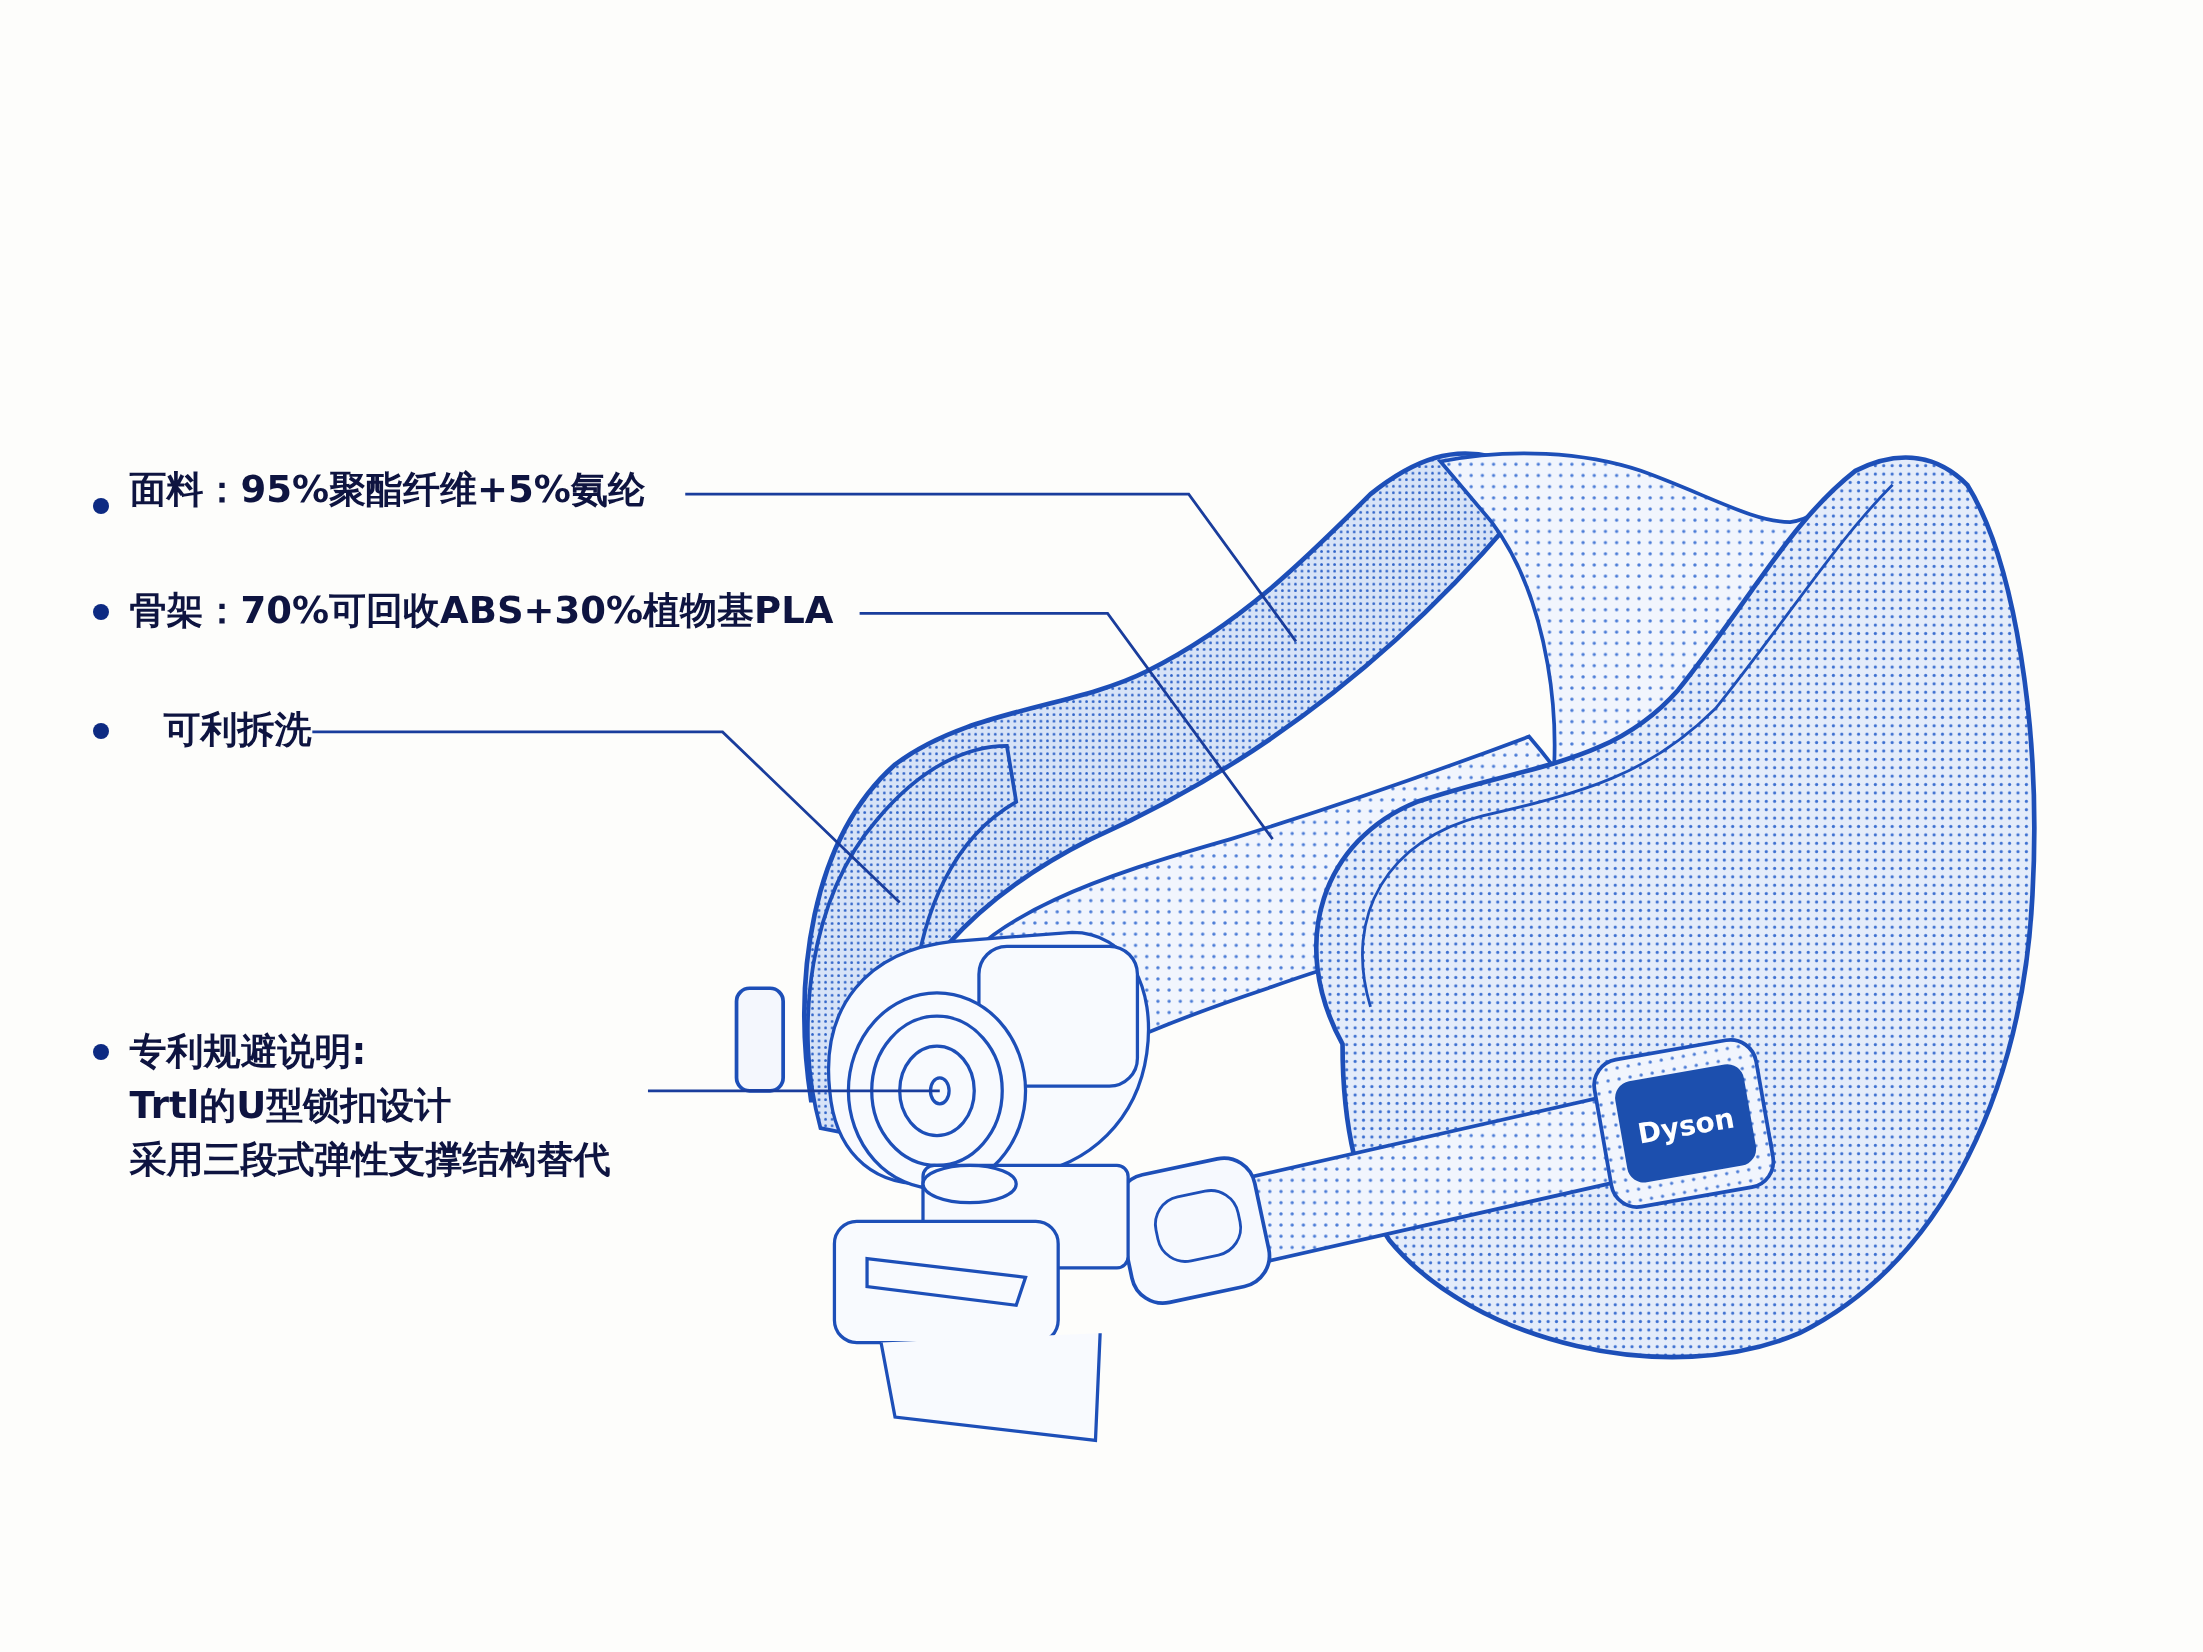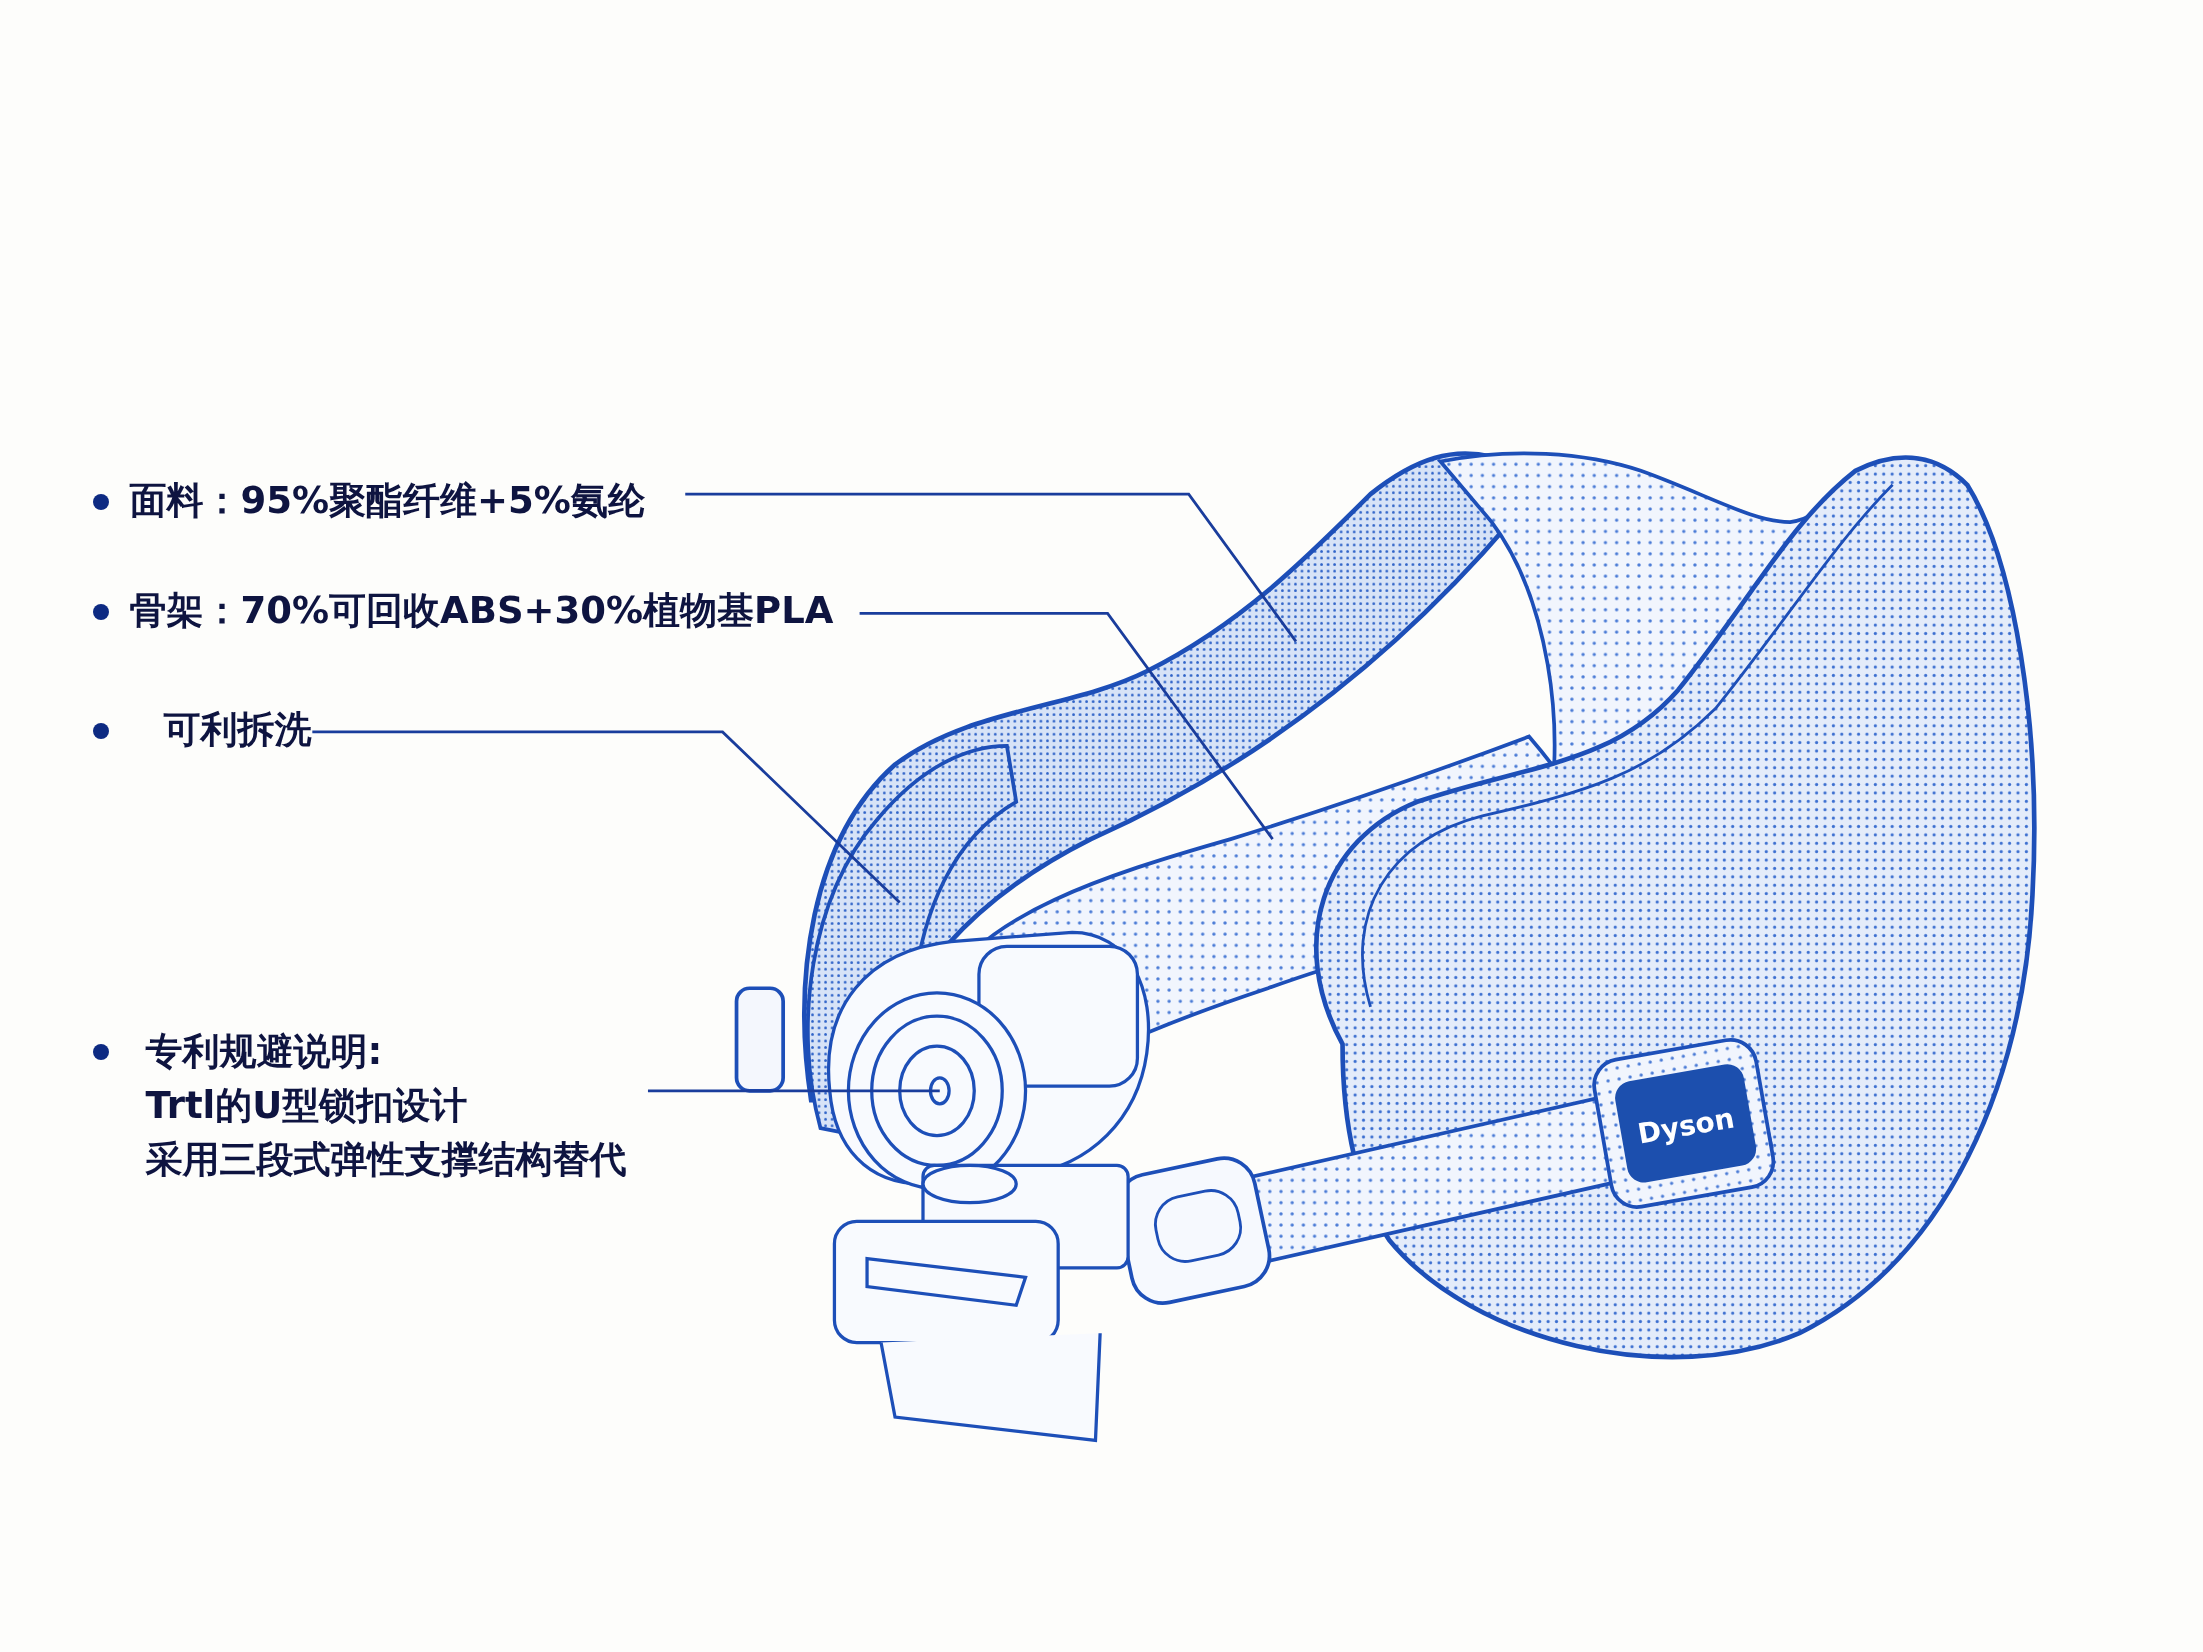--- a/index.html
+++ b/index.html
@@ -89,33 +89,33 @@
 
   <g fill="none" stroke="#1a3d9c" stroke-width="3">
     <polyline points="735,530 1275,530 1390,688"></polyline>
     <polyline points="922,658 1188,658 1365,900"></polyline>
     <polyline points="335,785 775,785 965,968"></polyline>
     <polyline points="695,1170 1008,1170"></polyline>
   </g>
 </svg>
 
 <div class="labels">
-  <div class="label" style="left:93px; top:477px;">
+  <div class="label" style="left:93px; top:466px;align-items:flex-end;">
     <span class="bullet"></span>
     <span>面料：95%聚酯纤维+5%氨纶</span>
   </div>
   <div class="label" style="left:93px; top:587px;">
     <span class="bullet"></span>
     <span>骨架：70%可回收ABS+30%植物基PLA</span>
   </div>
   <div class="label" style="left:93px; top:706px;gap:34px;">
     <span class="bullet"></span>
     <span>可利拆洗</span>
   </div>
-  <div class="label" style="left:93px; top:1025px; line-height:54px;gap:16px;">
+  <div class="label" style="left:93px; top:1025px; line-height:54px;">
     <span class="bullet" style="margin-top:18.6px;"></span>
     <div class="lines">
       <span>专利规避说明:</span>
       <span>Trtl的U型锁扣设计</span>
       <span>采用三段式弹性支撑结构替代</span>
     </div>
   </div>
 </div>
 
 

